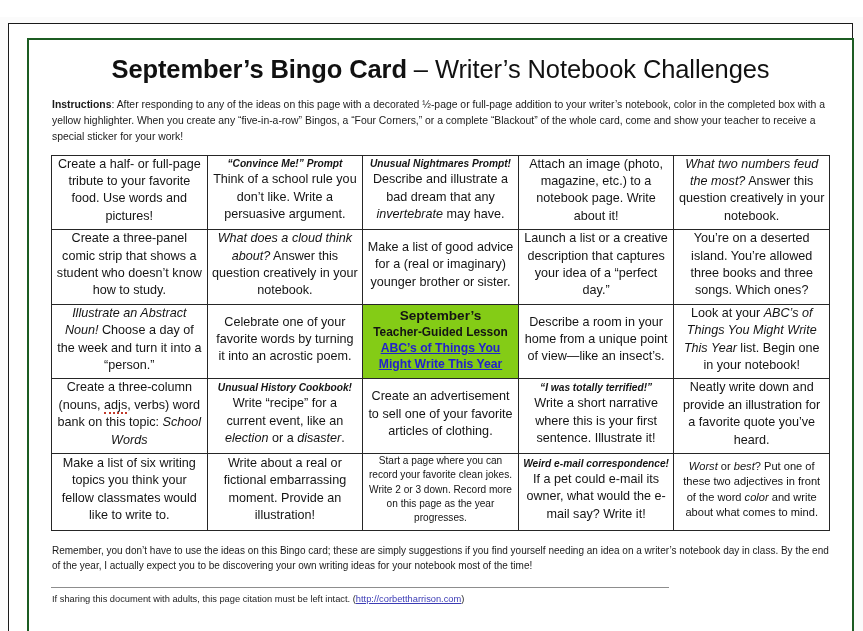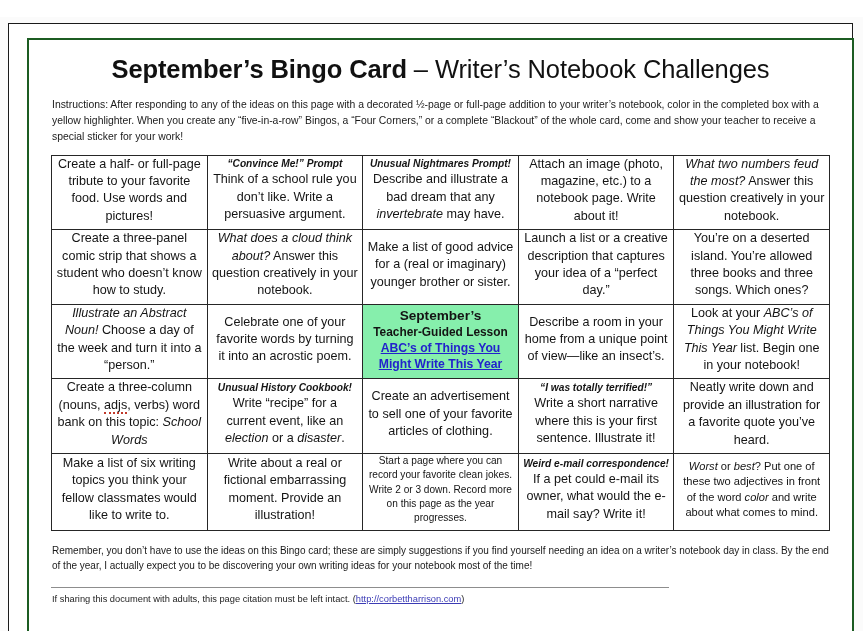--- a/index.html
+++ b/index.html
@@ -61,21 +61,21 @@
   .title .reg { font-weight: normal; }
 
   
   .instructions {
     font-size: 10.4px;
     line-height: 16.2px;
     color: #1a1a1a;
     margin: 13px 1px 0 1px;
     text-align: left;
   }
-  .instructions b { font-weight: normal; text-align: center; }
+  .instructions b { font-weight: bold; text-align: center; }
 
   
   .grid {
     margin: 9px 0 0 0;
     width: 100%;
     border-collapse: collapse;
     table-layout: fixed;
   }
   .grid td {
     border: 1px solid #262626;
@@ -105,21 +105,21 @@
     display: block;
   }
   em.i { font-style: italic; }
   .sp-err {
     border-bottom: 2px dotted #c0392b;
     padding-bottom: 0px;
   }
 
   
   td.free {
-    background: #86efac;
+    background: #84cc16;
   }
   .free-t1 {
     font-weight: bold;
     font-size: 13.6px;
     line-height: 17px;
     display: block;
   }
   .free-t2 {
     font-weight: bold;
     font-size: 11.9px;

